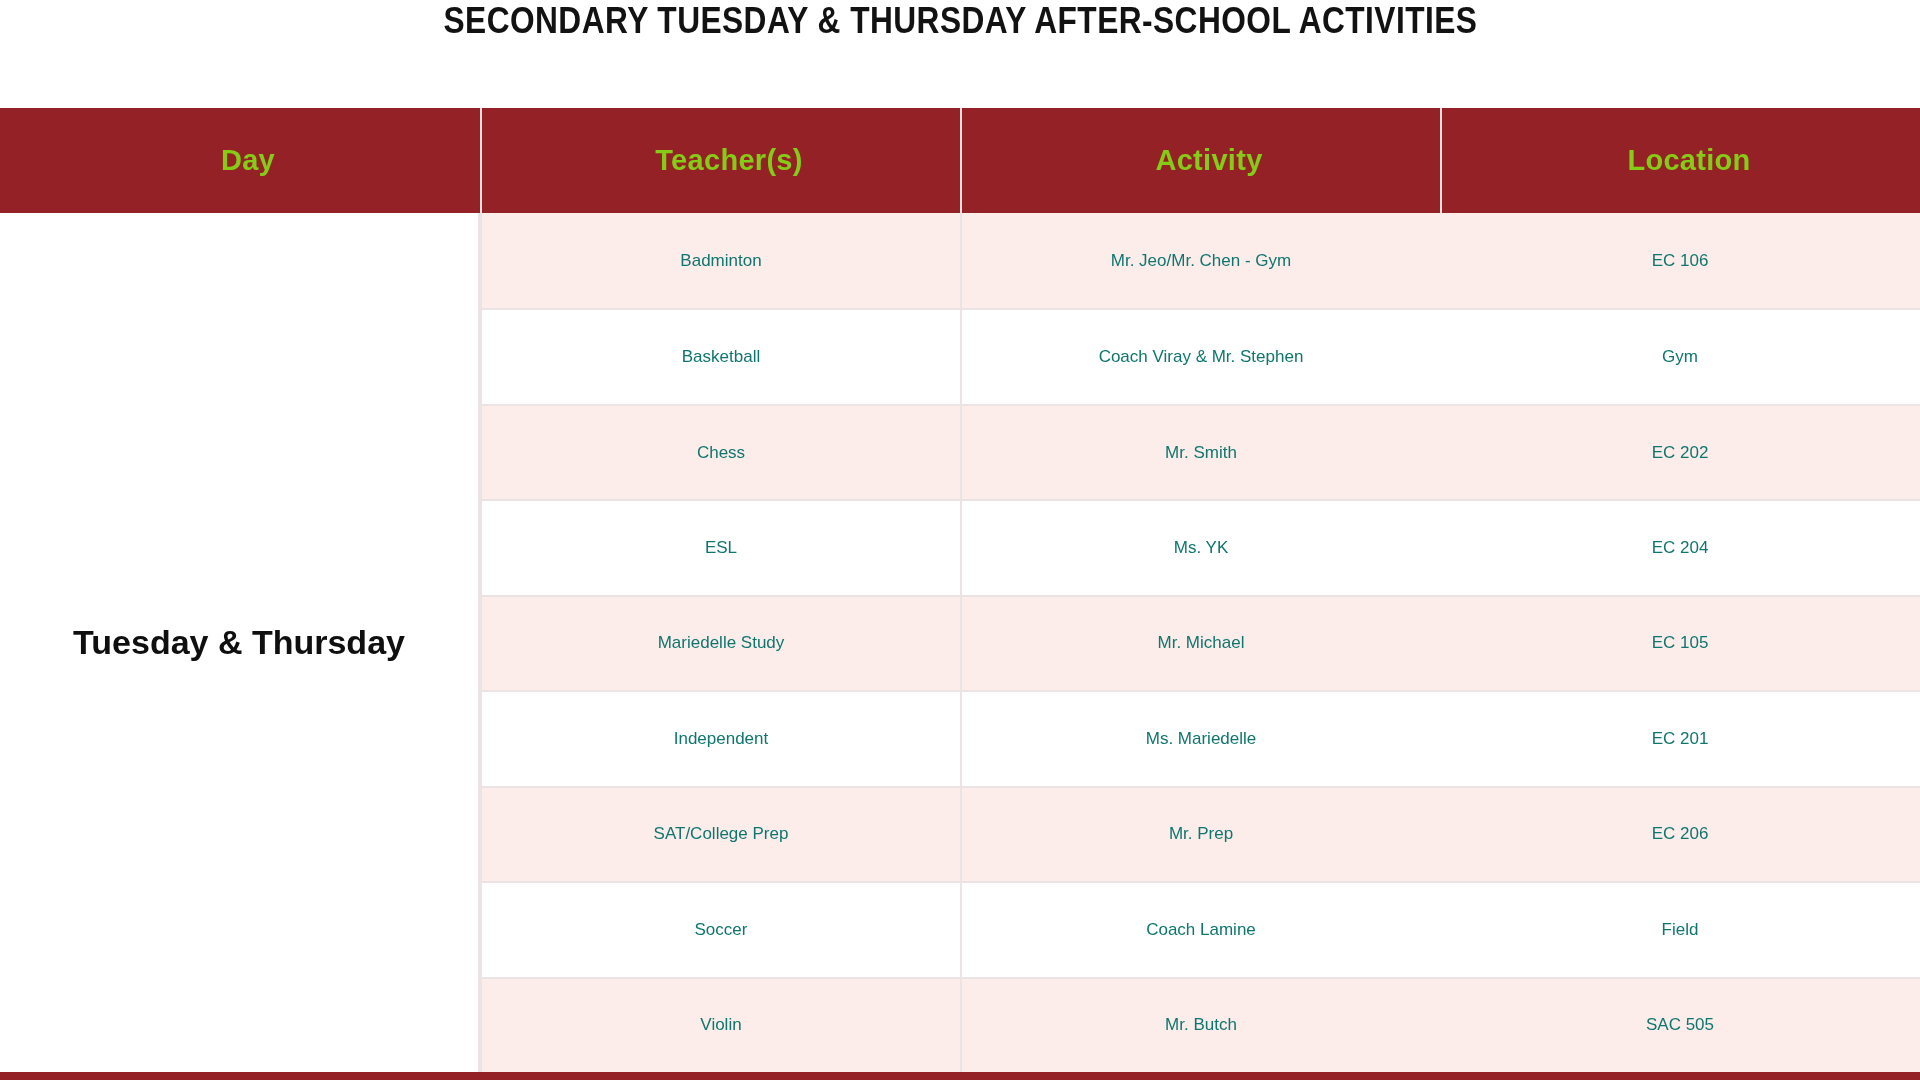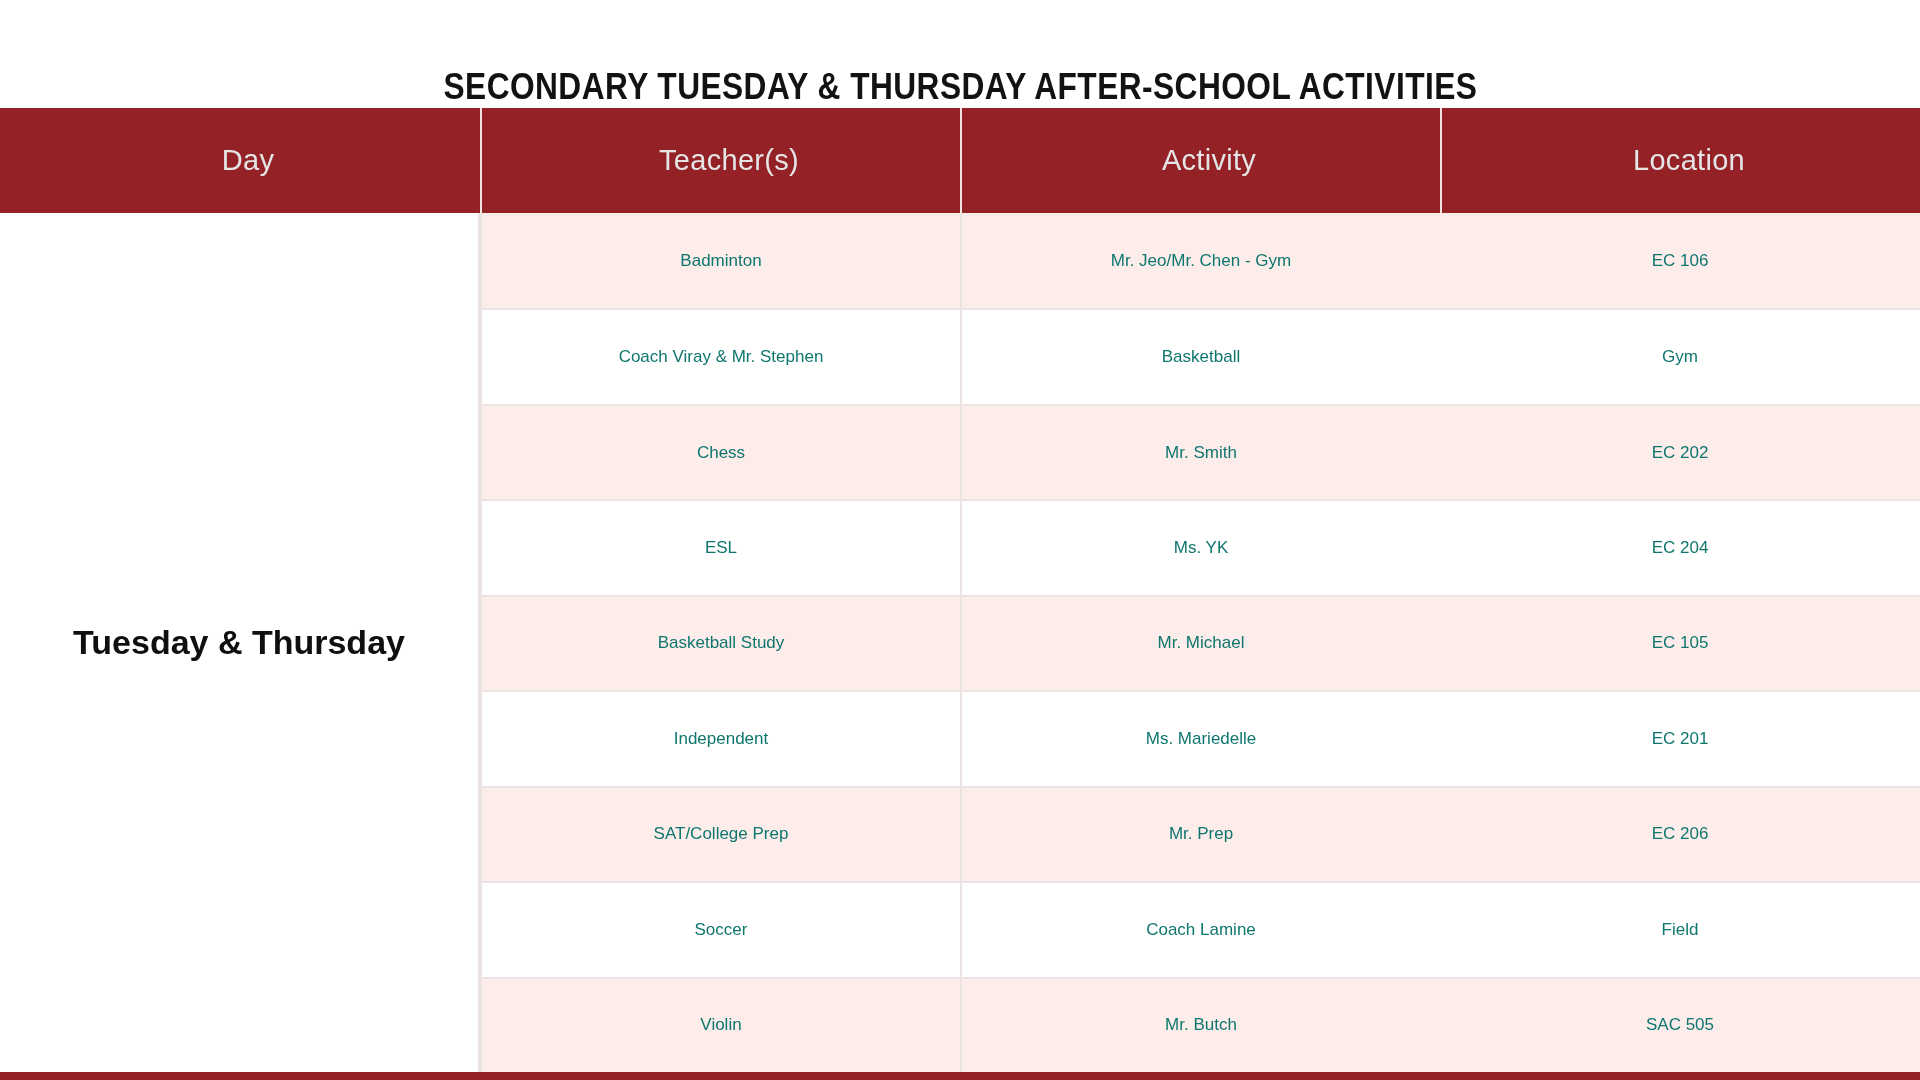--- a/index.html
+++ b/index.html
@@ -14,21 +14,21 @@
   .page {
     width: 1920px;
     height: 1080px;
     display: grid;
     grid-template-rows: 108px 105px 1fr 8px;
     background: #ffffff;
   }
   
   .title-bar {
     display: flex;
-    align-items: flex-end;
+    align-items: flex-start;
     justify-content: center;
   }
   .title-bar h1 {
     font-size: 36px;
     font-weight: 800;
     letter-spacing: 0.5px;
     color: #121212;
     white-space: nowrap;
     transform: scaleX(0.88);
     transform-origin: 50% 50%;
@@ -36,23 +36,23 @@
   
   .thead {
     display: grid;
     grid-template-columns: repeat(4, 1fr);
     background: #942125;
   }
   .hcell {
     display: flex;
     align-items: center;
     justify-content: center;
-    color: #e5e5e5;
+    color: #84cc16;
     font-size: 29px;
-    font-weight: 400;
+    font-weight: 700;
     letter-spacing: 0.3px;
     padding-left: 16px;
   }
   .hcell + .hcell { border-left: 2px solid #f3e2e2; }
   
   .tbody {
     display: grid;
     grid-template-columns: repeat(4, 1fr);
     grid-auto-rows: 1fr;
     background: #ffffff;
@@ -102,33 +102,33 @@
     <div class="hcell">Location</div>
   </div>
 
   <div class="tbody" id="tbody">
     <div class="day-cell">Tuesday &amp; Thursday</div>
 
       <div class="cell c2 pink row-first">Badminton</div>
       <div class="cell c3 pink row-first">Mr. Jeo/Mr. Chen - Gym</div>
       <div class="cell c4 pink row-first">EC 106</div>
 
+      <div class="cell c2">Basketball</div>
       <div class="cell c3">Coach Viray &amp; Mr. Stephen</div>
-      <div class="cell c2">Basketball</div>
       <div class="cell c4">Gym</div>
 
       <div class="cell c2 pink">Chess</div>
       <div class="cell c3 pink">Mr. Smith</div>
       <div class="cell c4 pink">EC 202</div>
 
       <div class="cell c2">ESL</div>
       <div class="cell c3">Ms. YK</div>
       <div class="cell c4">EC 204</div>
 
-      <div class="cell c2 pink">Basketball Study</div>
+      <div class="cell c2 pink">Mariedelle Study</div>
       <div class="cell c3 pink">Mr. Michael</div>
       <div class="cell c4 pink">EC 105</div>
 
       <div class="cell c2">Independent</div>
       <div class="cell c3">Ms. Mariedelle</div>
       <div class="cell c4">EC 201</div>
 
       <div class="cell c2 pink">SAT/College Prep</div>
       <div class="cell c3 pink">Mr. Prep</div>
       <div class="cell c4 pink">EC 206</div>

